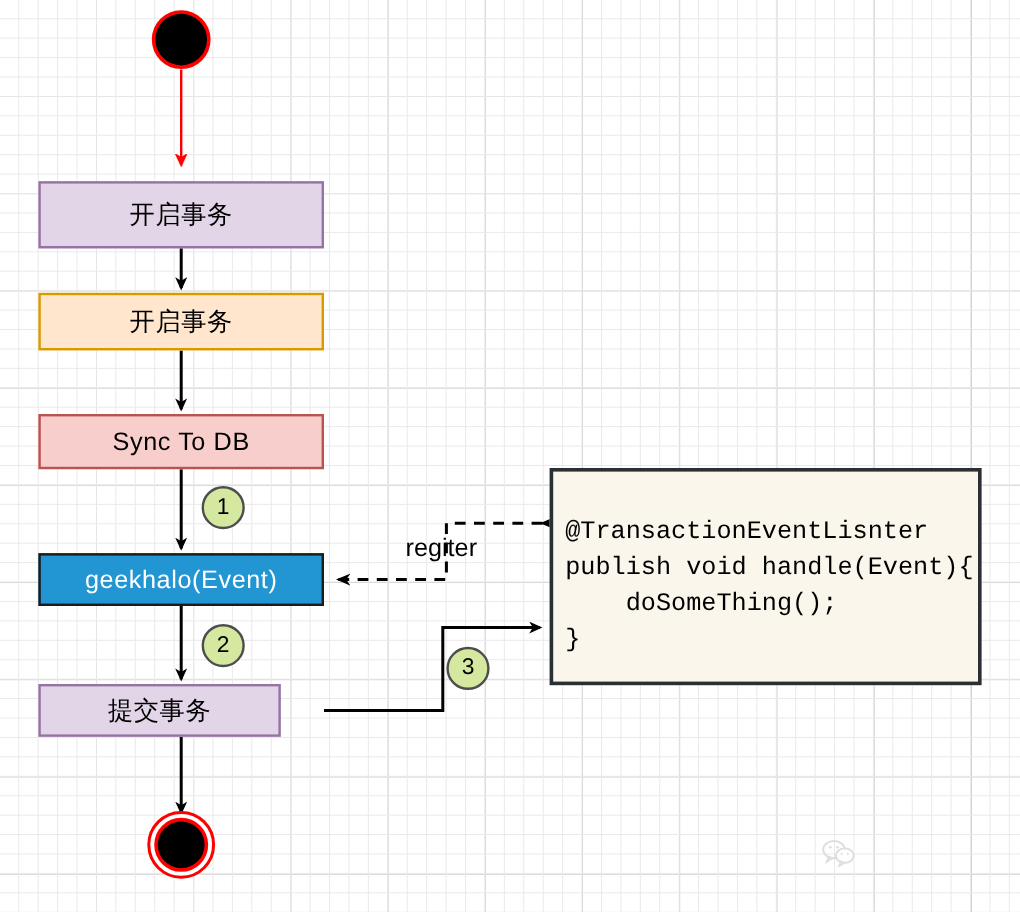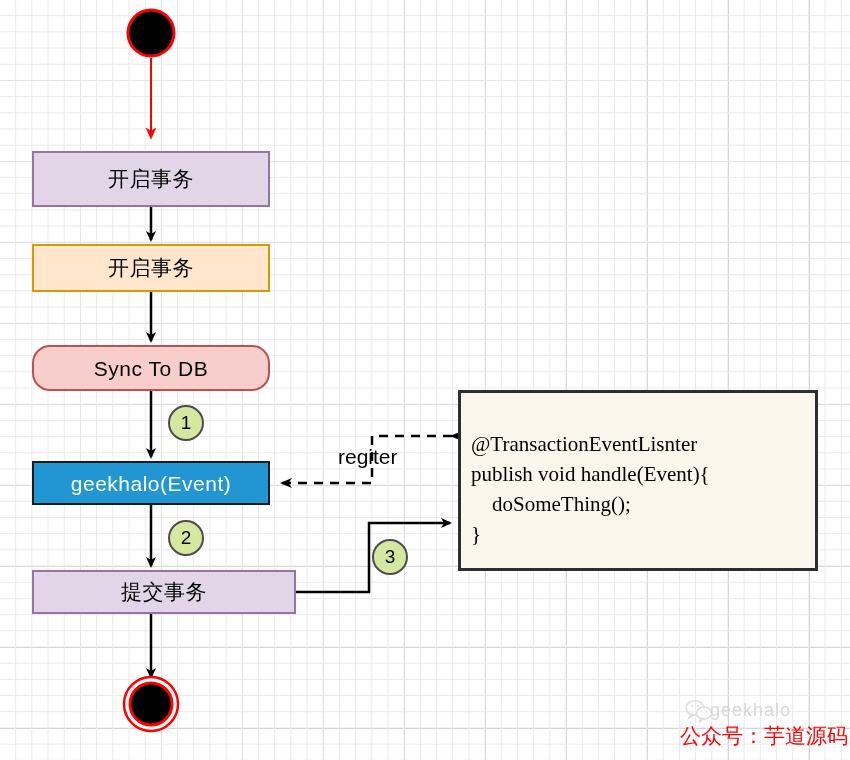--- a/index.html
+++ b/index.html
@@ -57,43 +57,43 @@
   #box-begin-tx {
     left: 32px; top: 151px; width: 238px; height: 56px;
     background: #e1d5e7; border-color: #9673a6;
   }
   #box-business {
     left: 32px; top: 244px; width: 238px; height: 48px;
     background: #ffe6cc; border-color: #d79b00;
   }
   #box-sync {
     left: 32px; top: 345px; width: 238px; height: 46px;
-    background: #f8cecc; border-color: #b85450; border-radius: 18px;
+    background: #f8cecc; border-color: #b85450;
   }
   #box-publish {
     left: 32px; top: 461px; width: 238px; height: 44px;
     background: #2196d3; border-color: #1b1b1b;
   }
   #box-publish .node-label { color: #ffffff; }
   #box-commit {
-    left: 32px; top: 570px; width: 264px; height: 44px;
+    left: 32px; top: 570px; width: 202px; height: 44px;
     background: #e1d5e7; border-color: #9673a6;
   }
   #box-code {
     left: 458px; top: 390px; width: 360px; height: 181px;
     background: #faf6ec; border-color: #2a2f33;
     border-width: 3px;
     display: block;
     padding: 0;
   }
   .code-text {
     position: absolute;
     left: 10px;
     top: 36px;
-    font-family: Liberation Serif, serif;
+    font-family: Liberation Mono, monospace;
     font-size: 21px;
     line-height: 30px;
     color: #000000;
     white-space: pre;
   }
   .badge {
     position: absolute;
     width: 36px;
     height: 36px;
     border-radius: 50%;
@@ -230,18 +230,14 @@
   </div>
   <div class="badge" id="badge-2">
     <span>2</span>
   </div>
   <div class="badge" id="badge-3">
     <span>3</span>
   </div>
 
   <div class="edge-label" id="label-regiter">regiter</div>
 
-  <div id="watermark">
-    <div id="wm-brand">geekhalo</div>
-    <div id="wm-red">公众号：芋道源码</div>
-  </div>
 
 </div>
 
 </body></html>

